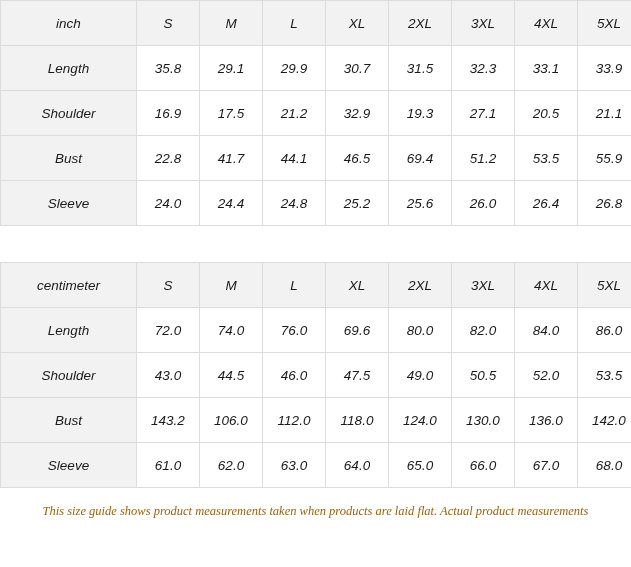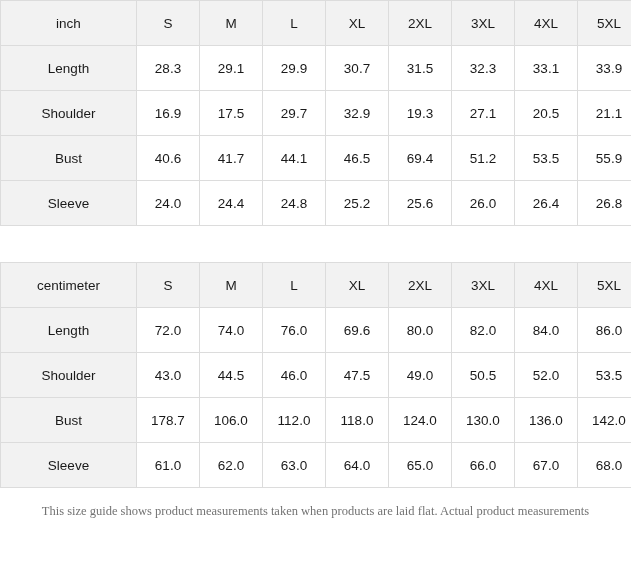--- a/index.html
+++ b/index.html
@@ -12,20 +12,21 @@
     background: #ffffff;
     font-family: "Liberation Sans", sans-serif;
     color: #1a1a1a;
     overflow: hidden;
   }
   .page {
     width: 631px;
     height: 440px;
     position: relative;
     box-sizing: border-box;
+    font-style: italic;
   }
   table.size-table {
     width: 631px;
     border-collapse: collapse;
     table-layout: fixed;
   }
   table.size-table td,
   table.size-table th {
     border: 1px solid #dcdcdc;
     height: 44px;
@@ -54,21 +55,21 @@
   .spacer {
     height: 36px;
     width: 631px;
     background: #ffffff;
   }
   .footnote {
     padding: 14px 6px 0 6px;
     font-size: 12.5px;
     line-height: 1.45;
     text-align: center;
-    color: #737373;
+    color: #a16207;
     font-family: "Liberation Serif", serif;
   }
   .footnote .line1 { display: block; }
   .footnote .line2 { display: block; }
 </style>
 </head>
 <body>
 
 <div class="page">
 
@@ -80,43 +81,43 @@
         <td class="val-cell">M</td>
         <td class="val-cell">L</td>
         <td class="val-cell">XL</td>
         <td class="val-cell">2XL</td>
         <td class="val-cell">3XL</td>
         <td class="val-cell">4XL</td>
         <td class="val-cell">5XL</td>
       </tr>
       <tr class="body-row">
         <td class="label-cell">Length</td>
-        <td class="val-cell">28.3</td>
+        <td class="val-cell">35.8</td>
         <td class="val-cell">29.1</td>
         <td class="val-cell">29.9</td>
         <td class="val-cell">30.7</td>
         <td class="val-cell">31.5</td>
         <td class="val-cell">32.3</td>
         <td class="val-cell">33.1</td>
         <td class="val-cell">33.9</td>
       </tr>
       <tr class="body-row">
         <td class="label-cell">Shoulder</td>
         <td class="val-cell">16.9</td>
         <td class="val-cell">17.5</td>
-        <td class="val-cell">29.7</td>
+        <td class="val-cell">21.2</td>
         <td class="val-cell">32.9</td>
         <td class="val-cell">19.3</td>
         <td class="val-cell">27.1</td>
         <td class="val-cell">20.5</td>
         <td class="val-cell">21.1</td>
       </tr>
       <tr class="body-row">
         <td class="label-cell">Bust</td>
-        <td class="val-cell">40.6</td>
+        <td class="val-cell">22.8</td>
         <td class="val-cell">41.7</td>
         <td class="val-cell">44.1</td>
         <td class="val-cell">46.5</td>
         <td class="val-cell">69.4</td>
         <td class="val-cell">51.2</td>
         <td class="val-cell">53.5</td>
         <td class="val-cell">55.9</td>
       </tr>
       <tr class="body-row">
         <td class="label-cell">Sleeve</td>
@@ -164,21 +165,21 @@
         <td class="val-cell">44.5</td>
         <td class="val-cell">46.0</td>
         <td class="val-cell">47.5</td>
         <td class="val-cell">49.0</td>
         <td class="val-cell">50.5</td>
         <td class="val-cell">52.0</td>
         <td class="val-cell">53.5</td>
       </tr>
       <tr class="body-row">
         <td class="label-cell">Bust</td>
-        <td class="val-cell">178.7</td>
+        <td class="val-cell">143.2</td>
         <td class="val-cell">106.0</td>
         <td class="val-cell">112.0</td>
         <td class="val-cell">118.0</td>
         <td class="val-cell">124.0</td>
         <td class="val-cell">130.0</td>
         <td class="val-cell">136.0</td>
         <td class="val-cell">142.0</td>
       </tr>
       <tr class="body-row">
         <td class="label-cell">Sleeve</td>

